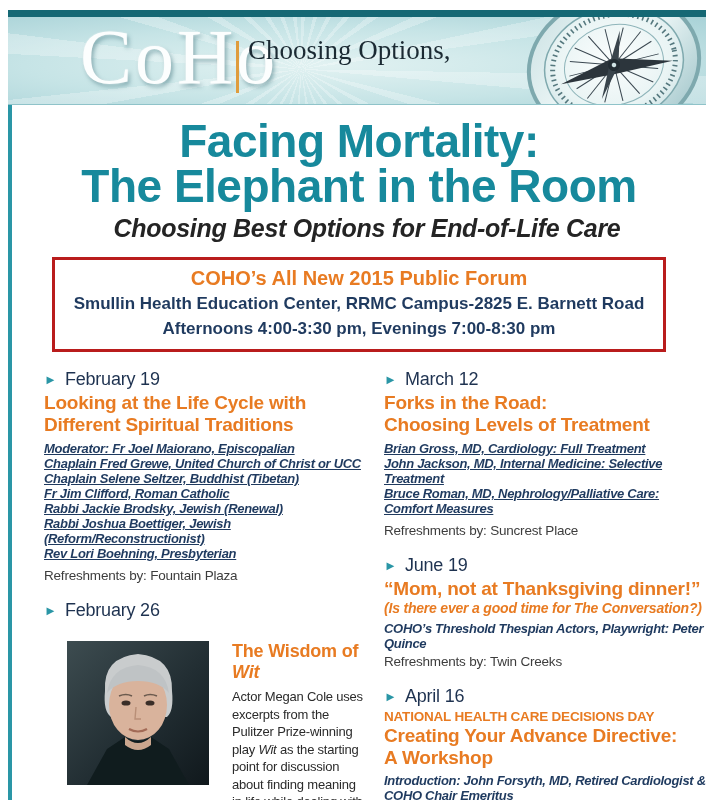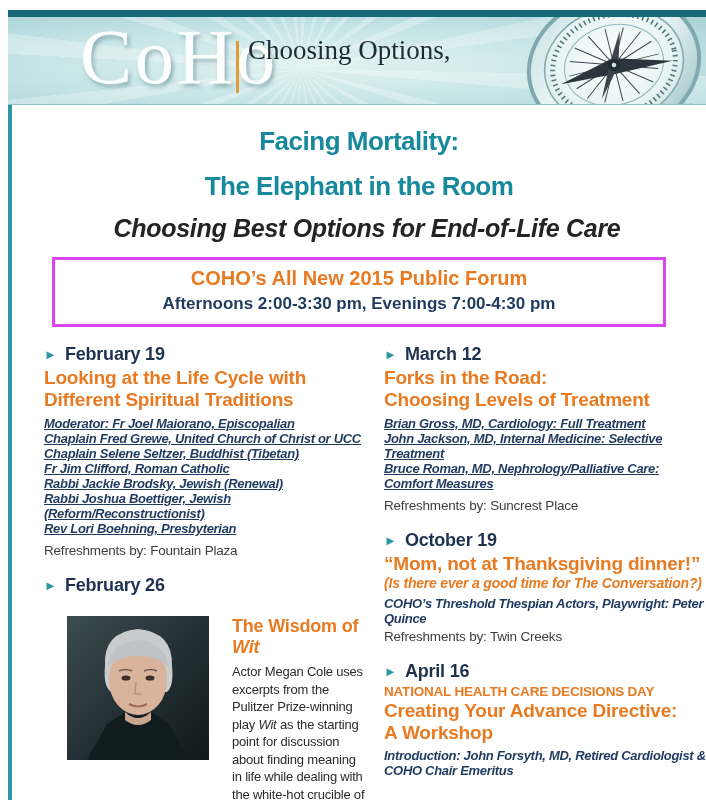--- a/index.html
+++ b/index.html
@@ -30,44 +30,44 @@
   .tagline {
     position:absolute; left:240px; top:18px;
     font-family:"Liberation Serif", serif; font-size:27px; line-height:31px; color:#1b2a33;
   }
   .compass { position:absolute; right:0; top:-4px; }
 
   
   .content { position:absolute; left:12px; top:104px; width:694px; }
   .page-title {
     text-align:center; margin-top:15px; color:#17899c;
-    font-size:26px; font-weight:bold; line-height:45px; letter-spacing:-0.5px;
+    font-size:46px; font-weight:bold; line-height:45px; letter-spacing:-0.5px;
   }
   .page-subtitle {
     text-align:center; margin-top:5px; color:#242424;
     font-size:25px; font-weight:bold; font-style:italic; letter-spacing:-0.3px;margin-left:16px;
   }
 
   
   .forum-box {
-    width:608px; margin:14px auto 0; border:3px solid #d946ef;
+    width:608px; margin:14px auto 0; border:3px solid #b91c1c;
     text-align:center; padding:7px 0 9px; box-sizing:content-box;
   }
   .forum-heading { color:#e87b22; font-size:20px; font-weight:bold; }
   .forum-line { color:#1f3a5f; font-size:17px; font-weight:bold; line-height:23px; margin-top:2px; }
 
   
   .events { display:flex; margin:17px 0 0 32px; gap:16px; }
   .col-left  { width:324px; flex:none; }
   .col-right { width:326px; flex:none; }
   .event + .event { margin-top:17px; }
 
   .date-row { display:flex; align-items:baseline; gap:8px; margin-bottom:2px; }
   .arrow-icon { color:#2a96a6; font-size:13px; position:relative; top:-1px; }
-  .event-date { color:#1e3250; font-size:18px; font-weight:bold; letter-spacing:-0.2px; }
+  .event-date { color:#1e3250; font-size:18px; font-weight:normal; letter-spacing:-0.2px; }
 
   .event-title { color:#e87b22; font-size:19px; font-weight:bold; line-height:22px; letter-spacing:-0.2px; }
   .speakers { margin-top:5px; }
   .speaker-line {
     color:#1f3a5f; font-size:13px; font-weight:bold; font-style:italic;
     line-height:15px; letter-spacing:-0.3px;text-decoration:underline;
   }
   .refreshments-line { color:#3d3d3d; font-size:13.5px; margin-top:7px; letter-spacing:-0.2px; }
 
   
@@ -143,21 +143,22 @@
 
   <div class="content">
     <div class="page-title">
       <div>Facing Mortality:</div>
       <div>The Elephant in the Room</div>
     </div>
     <div class="page-subtitle">Choosing Best Options for End-of-Life Care</div>
 
     <div class="forum-box">
       <div class="forum-heading">COHO’s All New 2015 Public Forum</div>
-      <div class="forum-line">Afternoons 2:00-3:30 pm, Evenings 7:00-4:30 pm</div>
+      <div class="forum-line">Smullin Health Education Center, RRMC Campus-2825 E. Barnett Road</div>
+      <div class="forum-line">Afternoons 4:00-3:30 pm, Evenings 7:00-8:30 pm</div>
     </div>
 
     <div class="events">
 
       <div class="col-left">
 
         <div class="event">
           <div class="date-row">
             <span class="arrow-icon">►</span>
             <span class="event-date">February 19</span>
@@ -230,21 +231,21 @@
             <div class="speaker-line"><span>Brian Gross, MD, Cardiology: </span><strong>Full Treatment</strong></div>
             <div class="speaker-line"><span>John Jackson, MD, Internal Medicine: </span><strong>Selective Treatment</strong></div>
             <div class="speaker-line"><span>Bruce Roman, MD, Nephrology/Palliative Care: </span><strong>Comfort Measures</strong></div>
           </div>
           <div class="refreshments-line">Refreshments by: Suncrest Place</div>
         </div>
 
         <div class="event">
           <div class="date-row">
             <span class="arrow-icon">►</span>
-            <span class="event-date">October 19</span>
+            <span class="event-date">June 19</span>
           </div>
           <div class="event-title">“Mom, not at Thanksgiving dinner!”</div>
           <div class="play-subtitle">(Is there ever a good time for The Conversation?)</div>
           <div class="credit-line">COHO’s Threshold Thespian Actors, Playwright: Peter Quince</div>
           <div class="refreshments-line" style="margin-top:3px;">Refreshments by: Twin Creeks</div>
         </div>
 
         <div class="event">
           <div class="date-row">
             <span class="arrow-icon">►</span>

